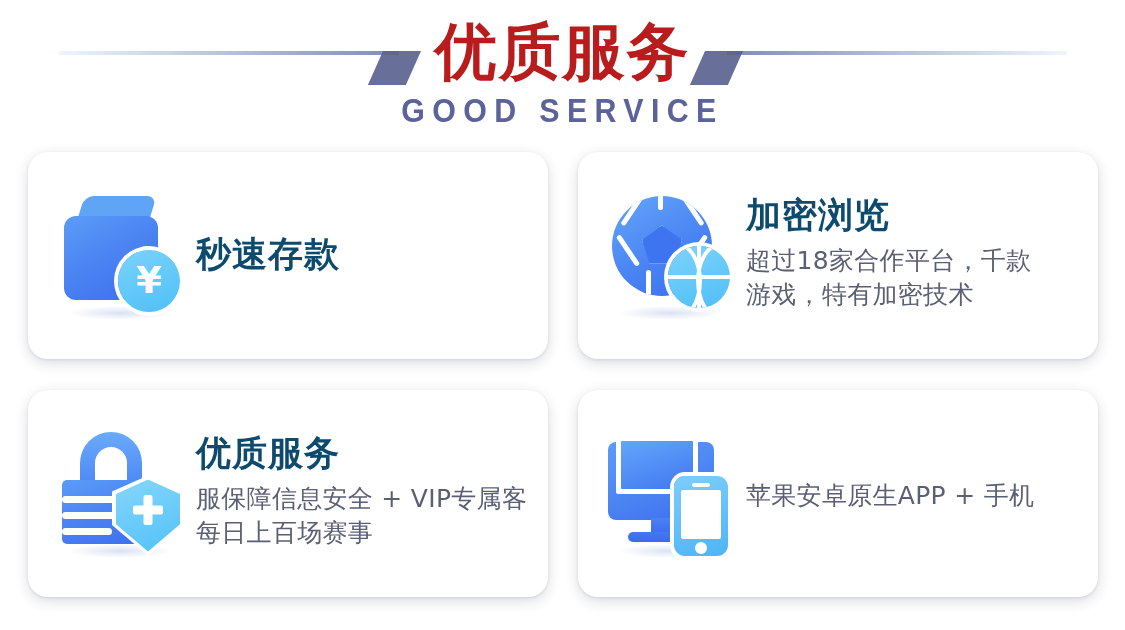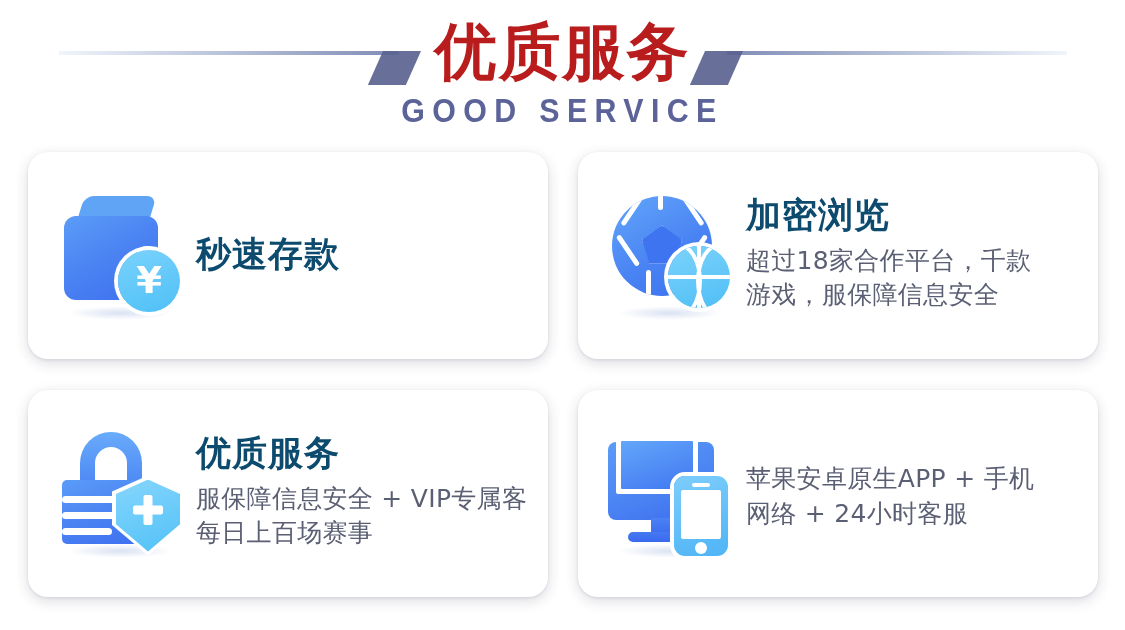--- a/index.html
+++ b/index.html
@@ -519,21 +519,21 @@
           <div class="bv"></div>
           <div class="bh"></div>
           <div class="bc1"></div>
           <div class="bc2"></div>
         </div>
       </div>
       <div class="card-text">
         <div class="card-title">加密浏览</div>
         <div class="card-desc">
           <span>超过18家合作平台，千款</span>
-          <span class="l2">游戏，服保障信息安全</span>
+          <span class="l2">游戏，特有加密技术</span>
         </div>
       </div>
     </div>
 
     <div class="card">
       <div class="card-icon">
         <div class="ico-shadow"></div>
         <div class="lock-shackle-g"></div>
         <div class="lock-shackle-in"></div>
         <div class="lock-body"></div>
@@ -562,19 +562,18 @@
         <div class="mon-base"></div>
         <div class="phone">
           <div class="phone-spk"></div>
           <div class="phone-scr"></div>
           <div class="phone-home"></div>
         </div>
       </div>
       <div class="card-text">
         <div class="card-desc">
           <span>苹果安卓原生APP + 手机</span>
-          <span class="l2">网络 + 24小时客服</span>
         </div>
       </div>
     </div>
 
   </div>
 </div>
 
 </body></html>

